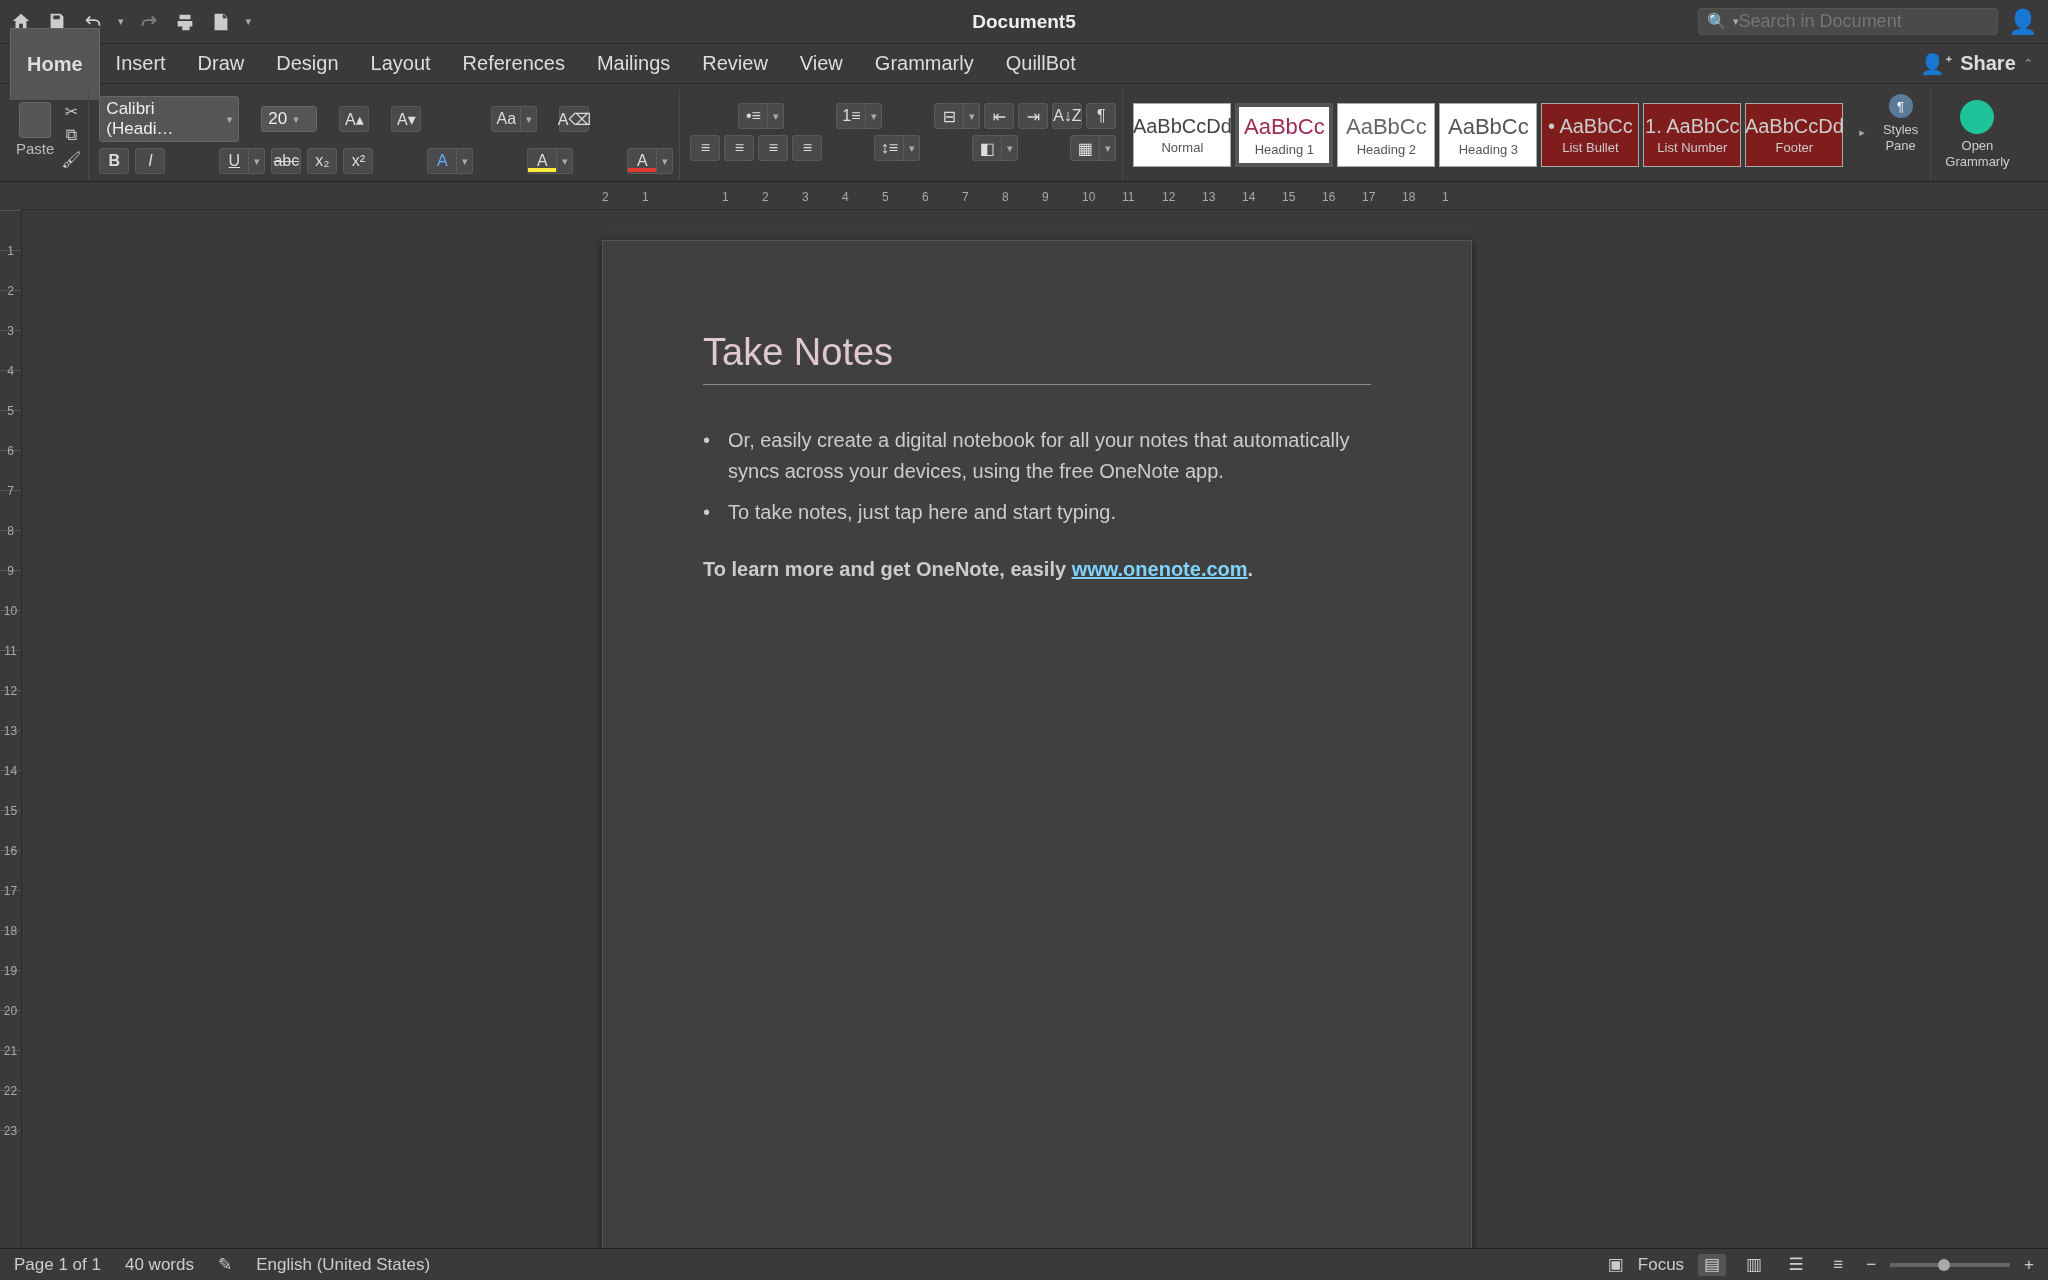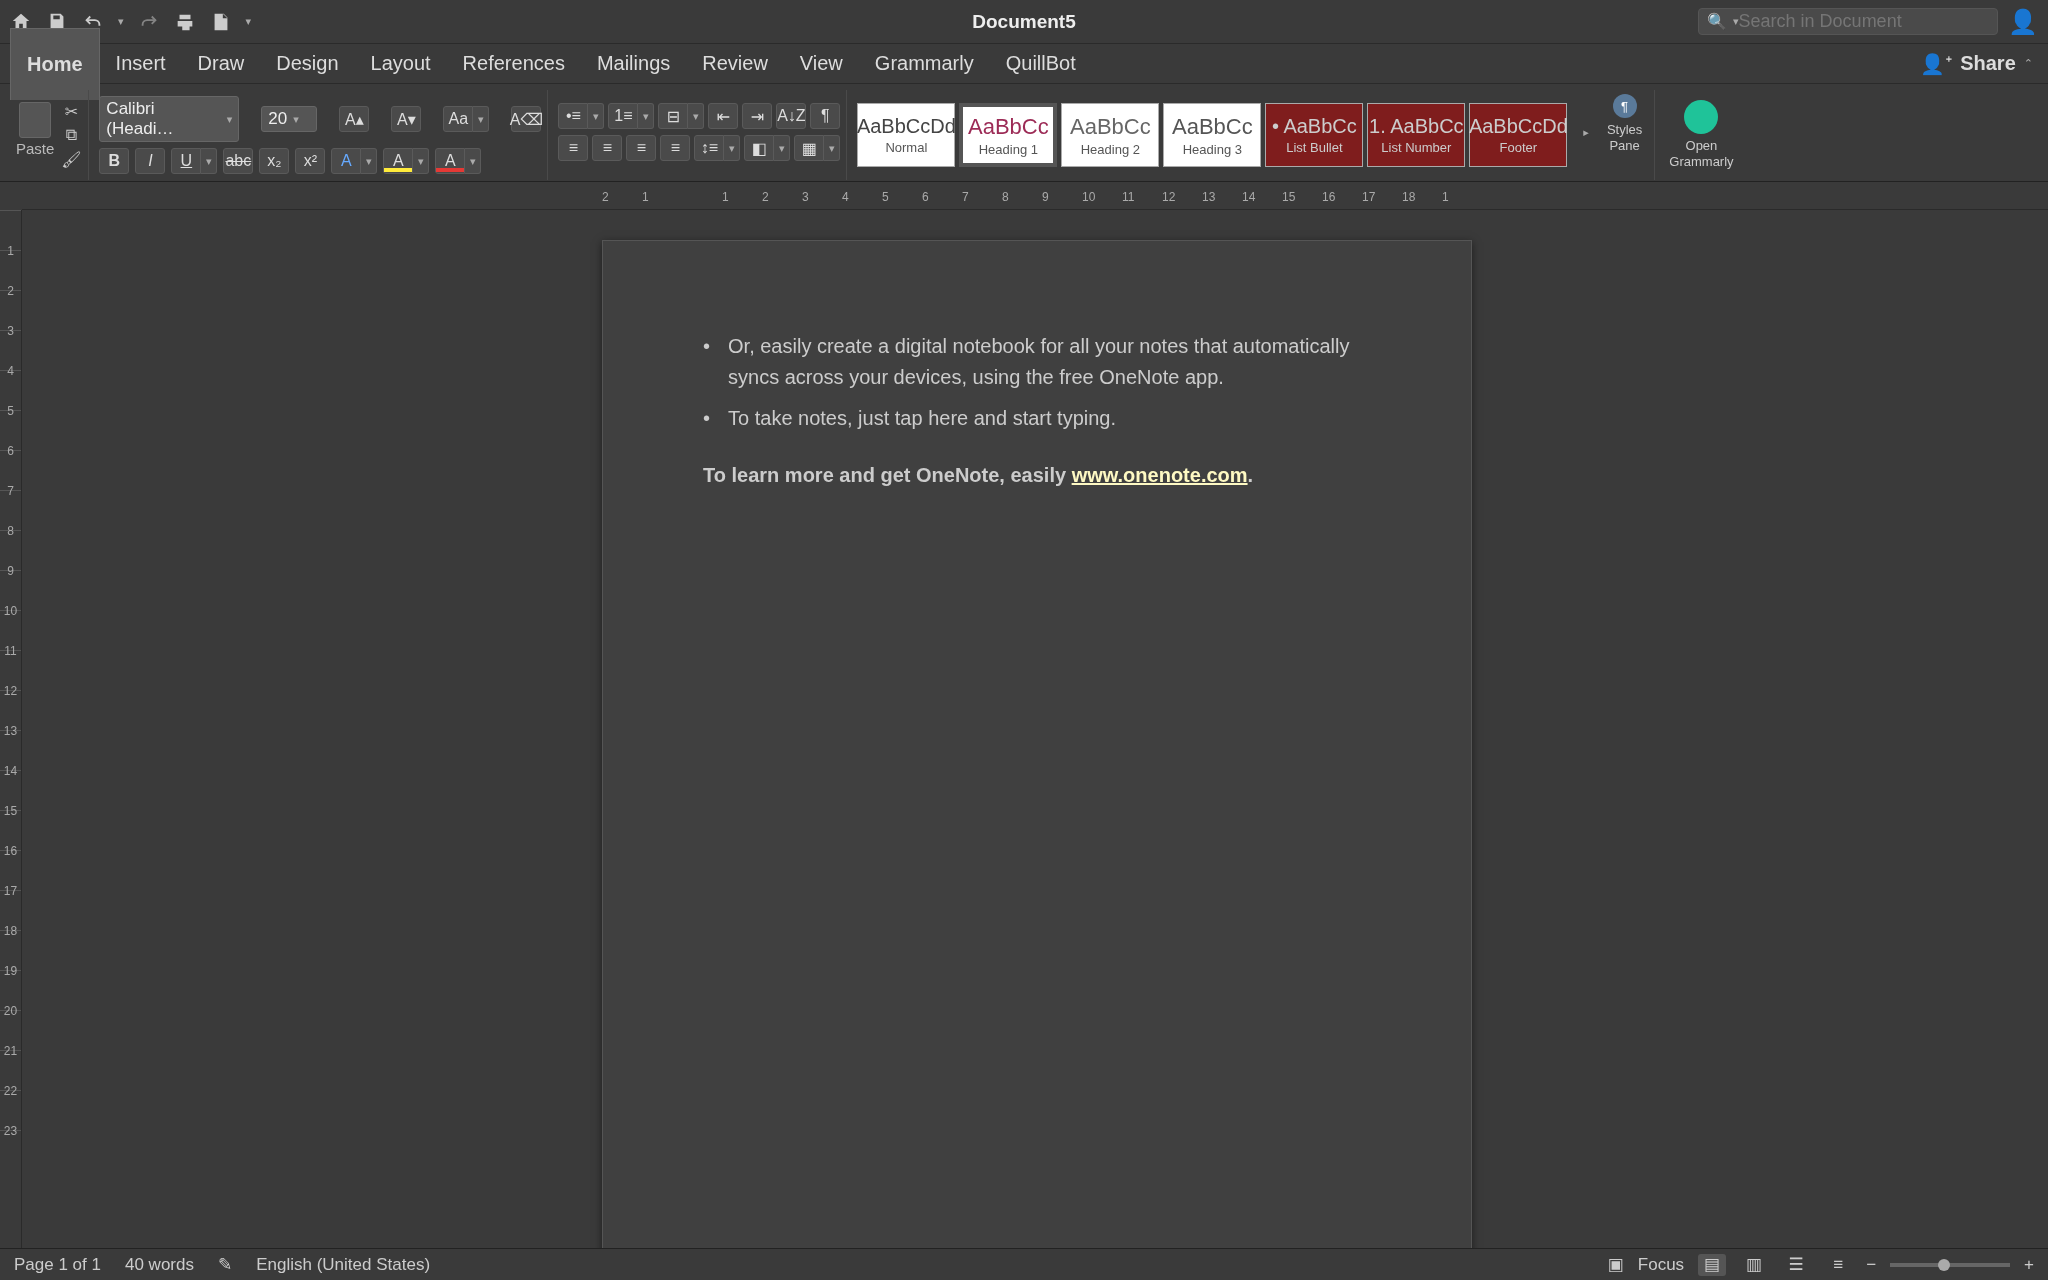--- a/index.html
+++ b/index.html
@@ -29,21 +29,21 @@
 .paste-btn { display: flex; flex-direction: column; align-items: center; gap: 2px; }
 .paste-btn .clip { width: 32px; height: 36px; background: #555; border: 1px solid #666; border-radius: 3px; position: relative; }
 .paste-btn .lbl { font-size: 15px; color: #bbb; }
 .mini-col { display: flex; flex-direction: column; gap: 6px; }
 .mini-ico { width: 22px; height: 18px; display: flex; align-items: center; justify-content: center; color: #ccc; }
 
 .font-group .row1 { display: flex; gap: 22px; align-items: center; margin-bottom: 6px; }
 .font-group .row2 { display: flex; gap: 6px; align-items: center; }
 .combo { background: #555; border: 1px solid #666; padding: 2px 6px; border-radius: 3px; display: flex; align-items: center; gap: 6px; color: #eee; font-size: 17px; }
 .btn-sq { width: 30px; height: 26px; background: #4a4a4a; border: 1px solid #5a5a5a; border-radius: 3px; display: flex; align-items: center; justify-content: center; color: #ddd; font-size: 16px; cursor: pointer; }
-.btn-pair { display: flex; }
+.btn-pair { display: flex; margin-left: 48px; }
 .btn-pair .btn-sq:first-child { border-top-right-radius: 0; border-bottom-right-radius: 0; }
 .btn-pair .btn-sq:last-child { border-top-left-radius: 0; border-bottom-left-radius: 0; border-left: none; width: 16px; }
 .highlight-bar { height: 4px; background: #ffeb3b; width: 100%; position: absolute; bottom: 1px; left: 0; }
 .color-bar { height: 4px; background: #e53935; width: 100%; position: absolute; bottom: 1px; left: 0; }
 .rel { position: relative; }
 
 .para-group .row1, .para-group .row2 { display: flex; gap: 4px; align-items: center; margin-bottom: 6px; }
 
 
 .styles-gallery { display: flex; gap: 4px; align-items: stretch; }
@@ -70,21 +70,21 @@
 .ruler-v .tick span { position: absolute; left: 50%; top: -7px; transform: translateX(-50%); }
 
 
 .editor-area { position: absolute; left: 22px; right: 0; top: 210px; bottom: 32px; background: #3a3a3a; overflow: auto; }
 .page { width: 870px; margin: 30px 0 0 580px; background: #404040; border: 1px solid #555; box-shadow: 0 2px 8px rgba(0,0,0,.5); padding: 90px 100px 600px; min-height: 1020px; }
 .doc-h1 { font-size: 38px; color: #e0c8d0; font-weight: 300; border-bottom: 1px solid #888; padding-bottom: 10px; margin-bottom: 40px; }
 .doc-list { list-style: none; padding: 0; }
 .doc-list li { display: flex; gap: 18px; font-size: 20px; color: #ccc; line-height: 1.55; margin-bottom: 10px; }
 .doc-list li::before { content: "•"; color: #ccc; }
 .doc-p { font-size: 20px; color: #ccc; margin-top: 30px; font-weight: 600; }
-.doc-p a { color: #fef9c3; }
+.doc-p a { color: #7dd3fc; }
 
 
 .status-bar { position: absolute; bottom: 0; left: 0; right: 0; height: 32px; background: #3a3a3a; border-top: 1px solid #222; display: flex; align-items: center; padding: 0 14px; font-size: 17px; color: #ccc; gap: 24px; }
 .status-bar .right { position: absolute; right: 14px; display: flex; align-items: center; gap: 14px; }
 .view-btn { width: 28px; height: 22px; color: #ccc; display: flex; align-items: center; justify-content: center; cursor: pointer; }
 .zoom-slider { width: 120px; height: 4px; background: #666; position: relative; }
 .zoom-slider .thumb { width: 12px; height: 12px; background: #aaa; border-radius: 50%; position: absolute; left: 40%; top: -4px; }
 
 svg { width: 100%; height: 100%; }
 .chev { font-size: 11px; color: #aaa; }
@@ -433,20 +433,21 @@
     <div class="tick">
       <span>22</span>
     </div>
     <div class="tick">
       <span>23</span>
     </div>
   </div>
 
 <div class="editor-area">
   <div class="page">
+    <h1 class="doc-h1">Take Notes</h1>
     <ul class="doc-list" id="doc-list">
         <li>
           <span>Or, easily create a digital notebook for all your notes that automatically syncs across your devices, using the free OneNote app.</span>
         </li>
         <li>
           <span>To take notes, just tap here and start typing.</span>
         </li>
       </ul>
     <p class="doc-p">
       <span>To learn more and get OneNote, easily </span><a href="#">www.onenote.com</a><span>.</span>

